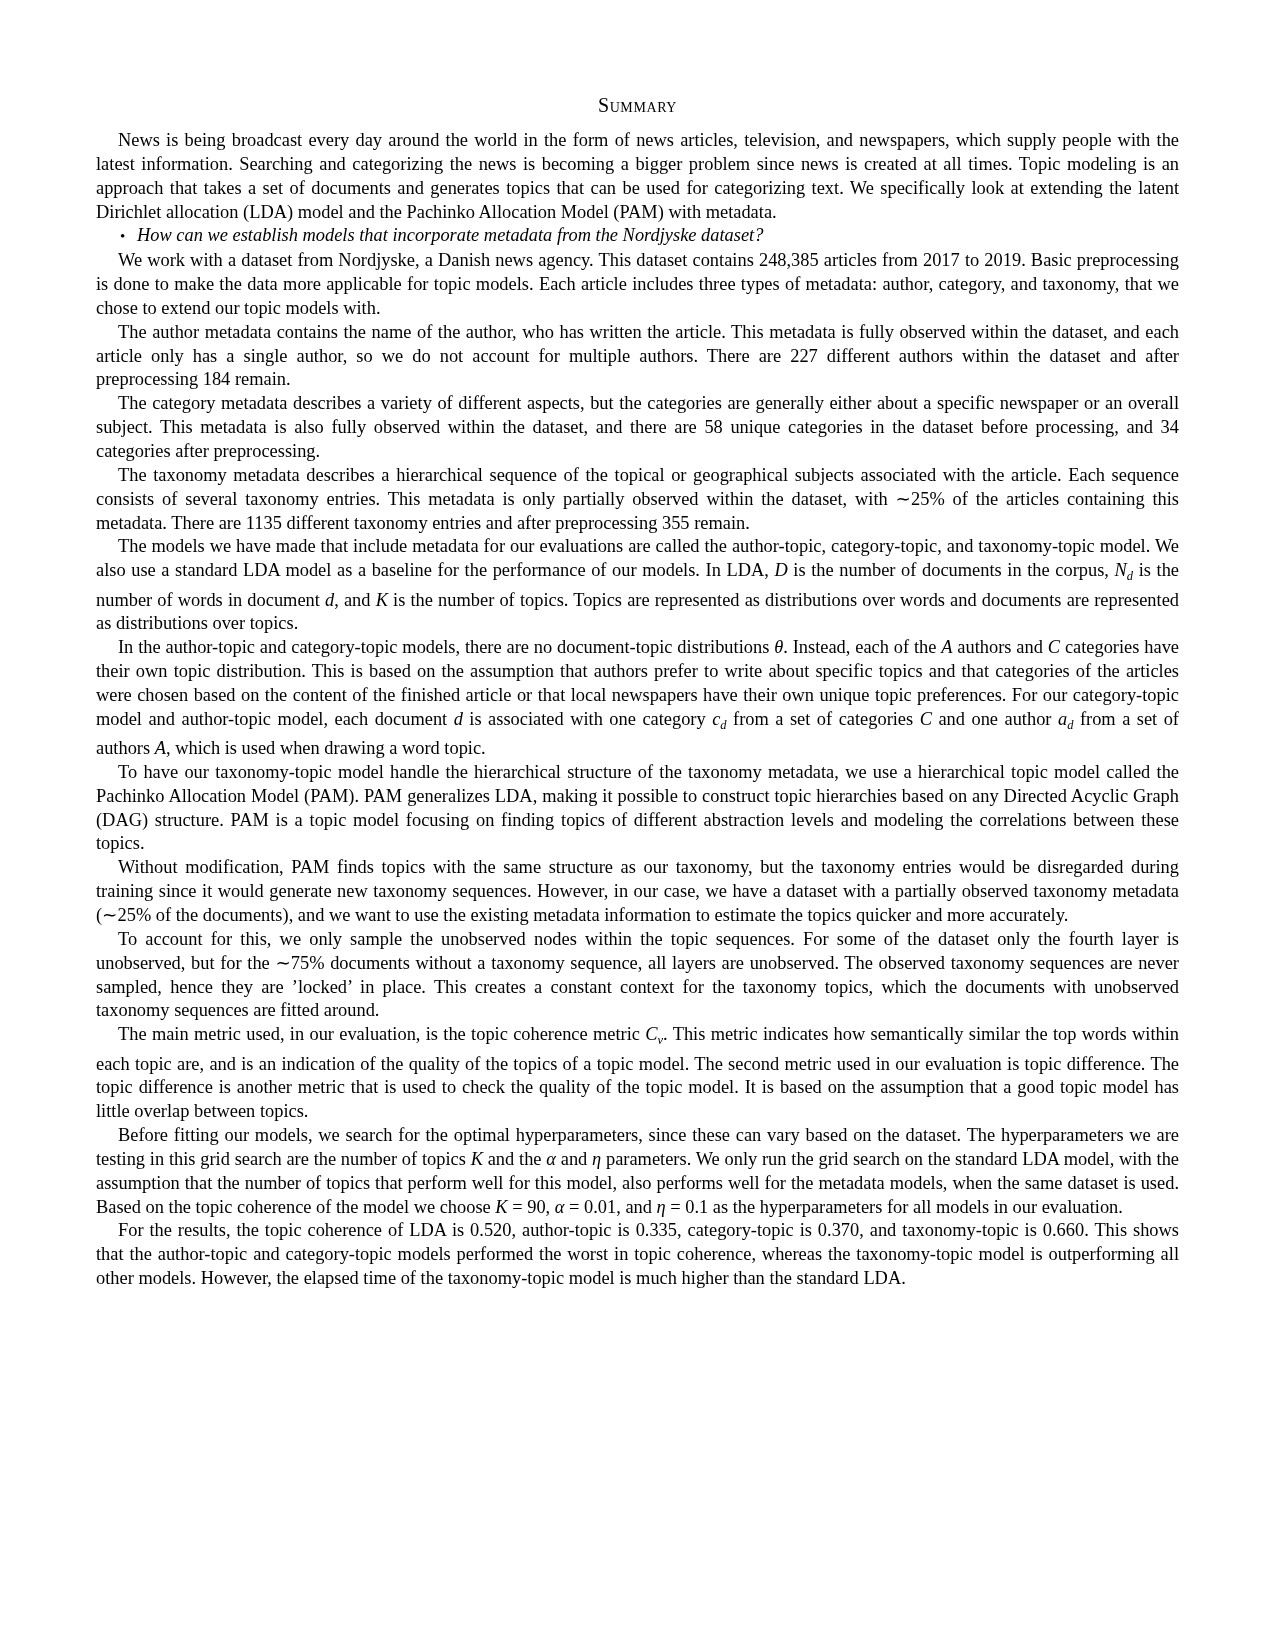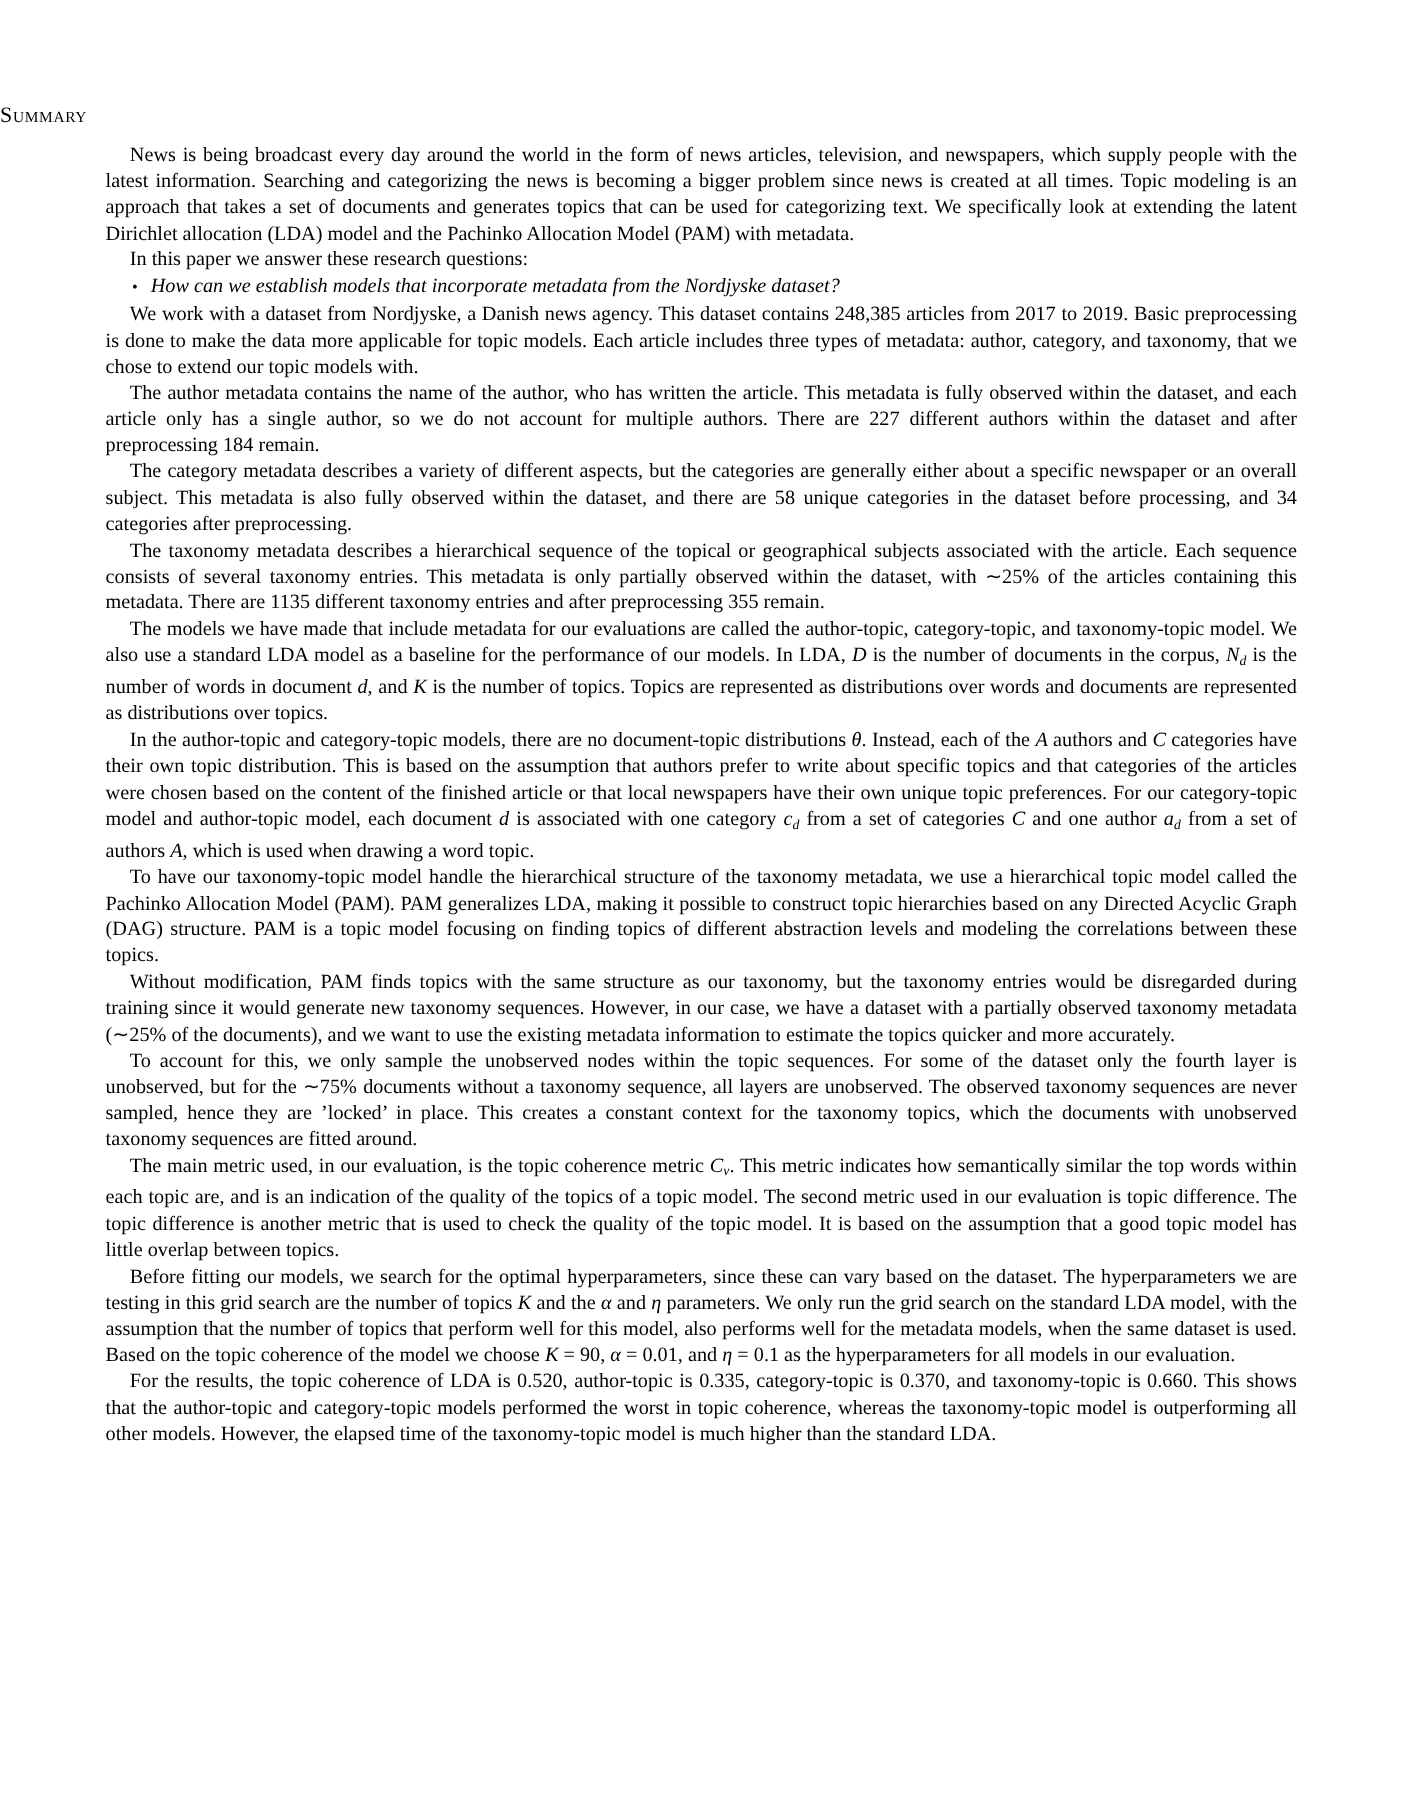--- a/index.html
+++ b/index.html
@@ -7,21 +7,21 @@
     position: relative;
     width: 1275px;
     height: 1651px;
     background: #ffffff;
     color: #000000;
     font-family: "Liberation Serif", serif;
     box-sizing: border-box;
     padding-top: 94px;
   }
   .title {
-    text-align: left;
+    text-align: center;
     font-variant: small-caps;
     font-size: 20px;
     letter-spacing: 0.6px;
     margin: 0 0 9px 0;
     font-weight: normal;
   }
   .doc-body {
     width: 1083px;
     margin-left: 96px;
     font-size: 18.4px;
@@ -45,21 +45,20 @@
   .mv { font-style: italic; }
   .sub { font-size: 68%; vertical-align: -0.28em; }
 </style>
 </head>
 <body>
 
 <div class="page">
   <h1 class="title">Summary</h1>
   <div class="doc-body">
       <p class="para"><span>News is being broadcast every day around the world in the form of news articles, television, and newspapers, which supply people with the latest information. Searching and categorizing the news is becoming a bigger problem since news is created at all times. Topic modeling is an approach that takes a set of documents and generates topics that can be used for categorizing text. We specifically look at extending the latent Dirichlet allocation (LDA) model and the Pachinko Allocation Model (PAM) with metadata.</span></p>
-      <p class="para"><span>In this paper we answer these research questions:</span></p>
       <p class="bullet"><span class="marker">•</span><span class="it">How can we establish models that incorporate metadata from the Nordjyske dataset?</span></p>
       <p class="para"><span>We work with a dataset from Nordjyske, a Danish news agency. This dataset contains 248,385 articles from 2017 to 2019. Basic preprocessing is done to make the data more applicable for topic models. Each article includes three types of metadata: author, category, and taxonomy, that we chose to extend our topic models with.</span></p>
       <p class="para"><span>The author metadata contains the name of the author, who has written the article. This metadata is fully observed within the dataset, and each article only has a single author, so we do not account for multiple authors. There are 227 different authors within the dataset and after preprocessing 184 remain.</span></p>
       <p class="para"><span>The category metadata describes a variety of different aspects, but the categories are generally either about a specific newspaper or an overall subject. This metadata is also fully observed within the dataset, and there are 58 unique categories in the dataset before processing, and 34 categories after preprocessing.</span></p>
       <p class="para"><span>The taxonomy metadata describes a hierarchical sequence of the topical or geographical subjects associated with the article. Each sequence consists of several taxonomy entries. This metadata is only partially observed within the dataset, with ∼25% of the articles containing this metadata. There are 1135 different taxonomy entries and after preprocessing 355 remain.</span></p>
       <p class="para"><span>The models we have made that include metadata for our evaluations are called the author-topic, category-topic, and taxonomy-topic model. We also use a standard LDA model as a baseline for the performance of our models. In LDA, </span><span class="mv">D</span><span> is the number of documents in the corpus, </span><span class="mv">N</span><span class="mv sub">d</span><span> is the number of words in document </span><span class="mv">d</span><span>, and </span><span class="mv">K</span><span> is the number of topics. Topics are represented as distributions over words and documents are represented as distributions over topics.</span></p>
       <p class="para"><span>In the author-topic and category-topic models, there are no document-topic distributions </span><span class="mv">θ</span><span>. Instead, each of the </span><span class="mv">A</span><span> authors and </span><span class="mv">C</span><span> categories have their own topic distribution. This is based on the assumption that authors prefer to write about specific topics and that categories of the articles were chosen based on the content of the finished article or that local newspapers have their own unique topic preferences. For our category-topic model and author-topic model, each document </span><span class="mv">d</span><span> is associated with one category </span><span class="mv">c</span><span class="mv sub">d</span><span> from a set of categories </span><span class="mv">C</span><span> and one author </span><span class="mv">a</span><span class="mv sub">d</span><span> from a set of authors </span><span class="mv">A</span><span>, which is used when drawing a word topic.</span></p>
       <p class="para"><span>To have our taxonomy-topic model handle the hierarchical structure of the taxonomy metadata, we use a hierarchical topic model called the Pachinko Allocation Model (PAM). PAM generalizes LDA, making it possible to construct topic hierarchies based on any Directed Acyclic Graph (DAG) structure. PAM is a topic model focusing on finding topics of different abstraction levels and modeling the correlations between these topics.</span></p>
       <p class="para"><span>Without modification, PAM finds topics with the same structure as our taxonomy, but the taxonomy entries would be disregarded during training since it would generate new taxonomy sequences. However, in our case, we have a dataset with a partially observed taxonomy metadata (∼25% of the documents), and we want to use the existing metadata information to estimate the topics quicker and more accurately.</span></p>
       <p class="para"><span>To account for this, we only sample the unobserved nodes within the topic sequences. For some of the dataset only the fourth layer is unobserved, but for the ∼75% documents without a taxonomy sequence, all layers are unobserved. The observed taxonomy sequences are never sampled, hence they are ’locked’ in place. This creates a constant context for the taxonomy topics, which the documents with unobserved taxonomy sequences are fitted around.</span></p>

